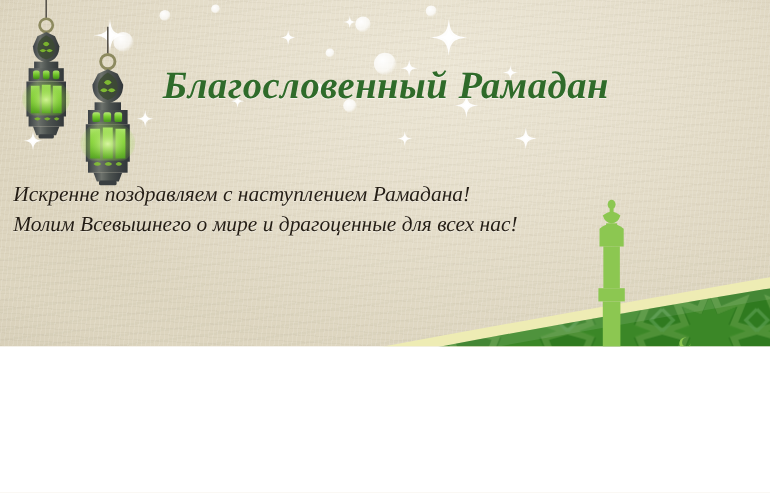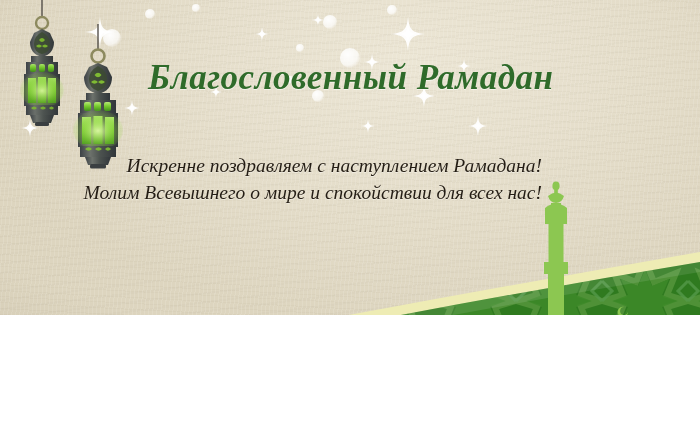--- a/index.html
+++ b/index.html
@@ -66,23 +66,22 @@
     letter-spacing: .5px;
     color: #2f6b2a;
     text-shadow: 0 1px 0 rgba(255,255,255,.55);
     white-space: nowrap;
   }
 
   
   #greeting {
     position: absolute;
     left: 12px;
-    top: 152px;
+    top: 164px;
     width: 530px;
-    text-align: right;
   }
   #greeting .gline {
     font-family: "Liberation Serif", "DejaVu Serif", serif;
     font-style: italic;
     font-size: 19.5px;
     line-height: 27px;
     color: #241d14;
     white-space: nowrap;
     text-shadow: 0 1px 0 rgba(255,255,255,.40);
   }
@@ -253,21 +252,21 @@
     <rect x="22" y="122" width="36" height="11" fill="url(#metalR)"></rect>
     <path d="M27 125 q3.5-3.5 7 0 q-3.5 3.5 -7 0 Z M37 125 q3.5-3.5 7 0 q-3.5 3.5 -7 0 Z M47 125 q3-3.5 6 0 q-3 3.5 -6 0 Z" fill="#86c733" opacity=".85"></path>
     <path d="M27 133 L53 133 L50 141 L30 141 Z" fill="url(#metalR)"></path>
     <rect x="32" y="140" width="16" height="4.5" rx="1.5" fill="#3a3f41"></rect>
   </svg>
 
   <div id="title">Благословенный Рамадан</div>
 
   <div id="greeting">
     <div class="gline">Искренне поздравляем с наступлением Рамадана!</div>
-    <div class="gline">Молим Всевышнего о мире и спокойствии для всех нас!</div>
+    <div class="gline">Молим Всевышнего о мире и драгоценные для всех нас!</div>
   </div>
 
   <div class="greenwrap">
     <svg width="700" height="448" viewBox="0 0 700 448" style="position:absolute;left:0;top:0;">
       <defs>
 
         <pattern id="islamicStars" width="86" height="86" patternUnits="userSpaceOnUse">
           <rect width="86" height="86" fill="#2f7a1f"></rect>
           <g fill="none" stroke="#4f9137" stroke-width="6">
             <path d="M43 2 L52 24 L74 15 L65 37 L86 43 L65 49 L74 71 L52 62 L43 84 L34 62 L12 71 L21 49 L0 43 L21 37 L12 15 L34 24 Z"></path>

